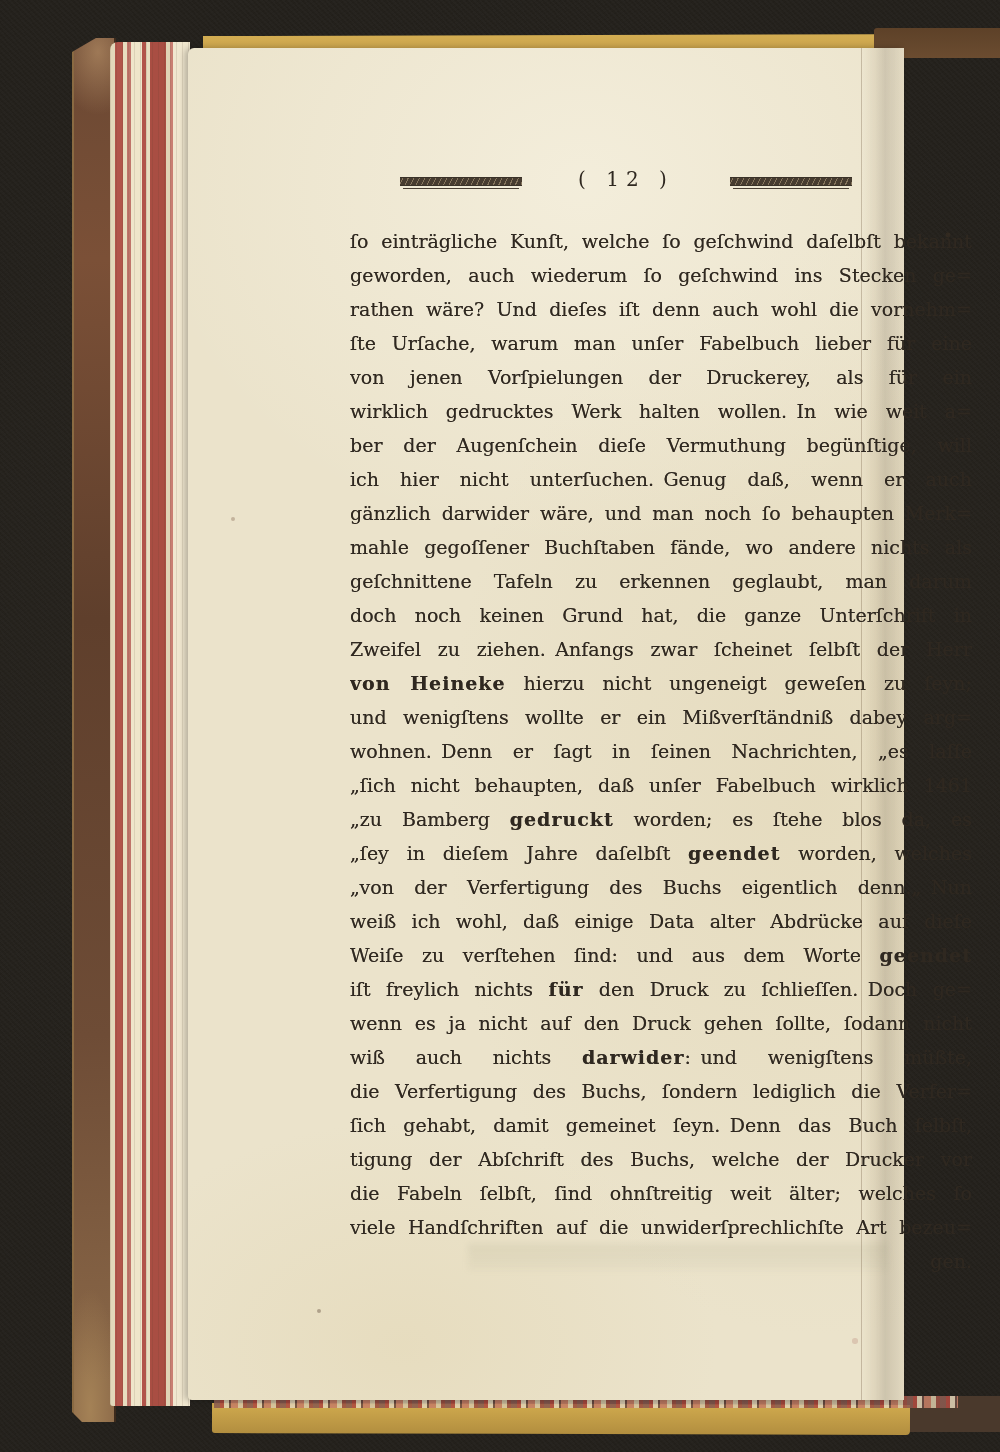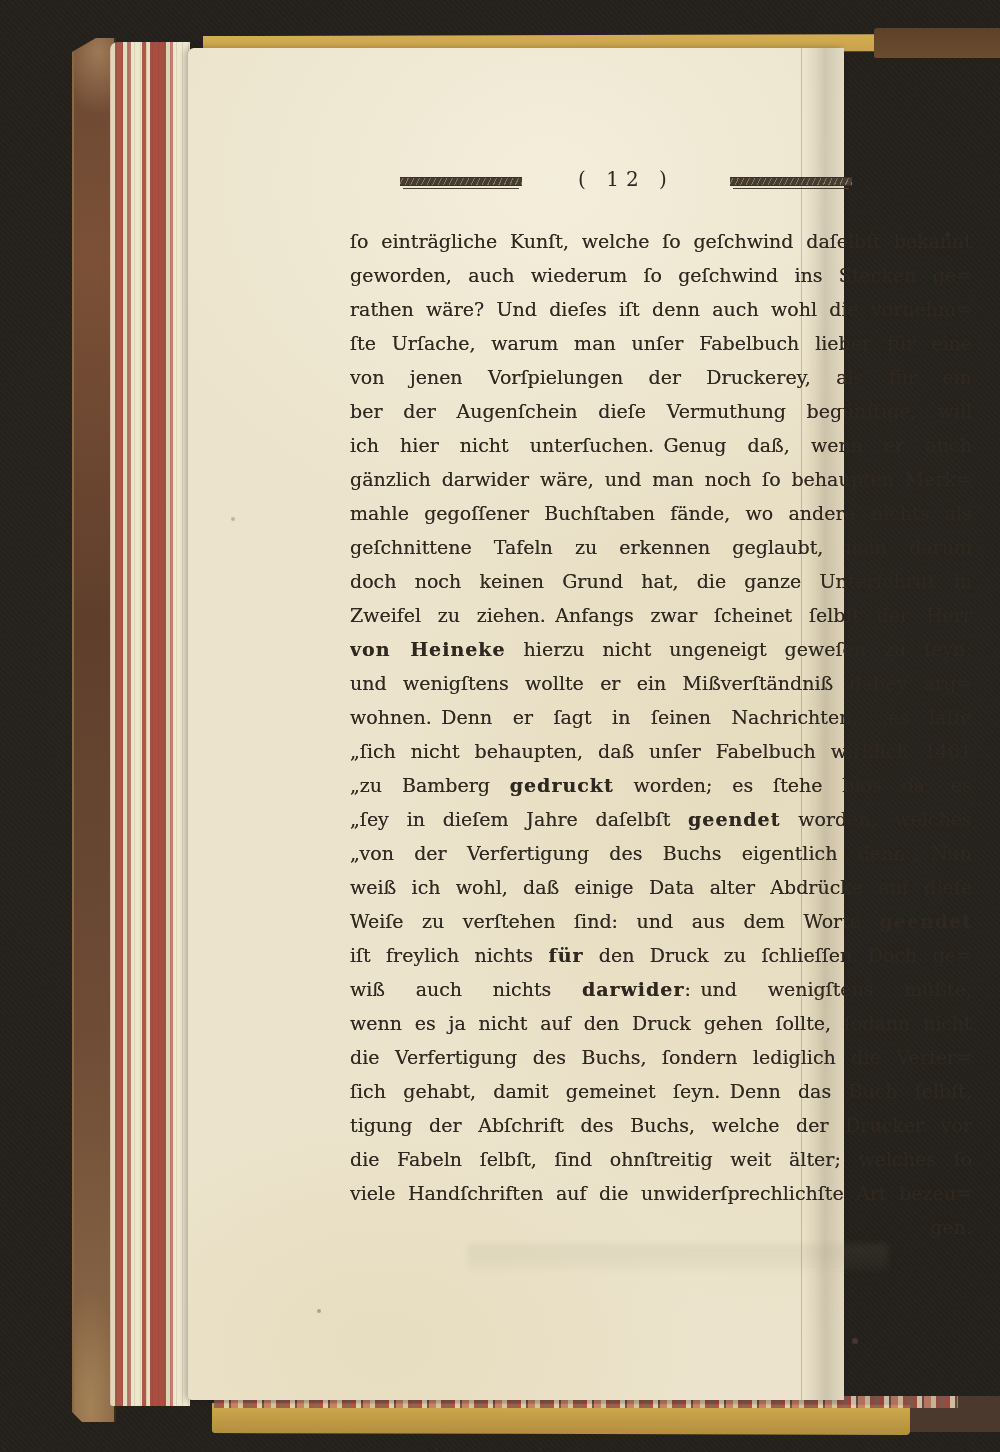--- a/index.html
+++ b/index.html
@@ -58,21 +58,21 @@
     background:
       repeating-linear-gradient(90deg, rgba(80,60,40,.12) 0 1px, transparent 1px 6px),
       linear-gradient(90deg,
         #e2d7ba 0 5px,#b1544a 5px 13px,#e8ddc0 13px 17px,#c0746a 17px 21px,
         #efe5ca 21px 32px,#b1544a 32px 36px,#e8ddc0 36px 40px,#a94e43 40px 56px,
         #e0d4b6 56px 60px,#c97f72 60px 63px,#f0e7cf 63px 80px);
     border-radius:8px 0 0 3px;
   }
   
   .page{
-    position:absolute;left:188px;top:48px;width:656px;height:1352px;
+    position:absolute;left:188px;top:48px;width:716px;height:1352px;
     background:
       radial-gradient(ellipse 620px 520px at 55% 10%, rgba(250,246,232,.55), transparent 70%),
       radial-gradient(ellipse 520px 760px at 88% 55%, rgba(214,199,158,.28), transparent 72%),
       radial-gradient(ellipse 420px 300px at 30% 96%, rgba(222,208,168,.35), transparent 75%),
       var(--paper,#ebe3cb);
     border-radius:6px 0 0 4px;
     box-shadow:-3px 0 6px rgba(0,0,0,.25);
   }
   
   .gutter-shade{
@@ -148,39 +148,40 @@
       <div class="page-number">( 12 )</div>
       <div class="deco-rule"></div>
     </div>
 
     <div class="text-block">
         <div class="line"><span>ſo einträgliche Kunſt, welche ſo geſchwind daſelbſt bekannt</span></div>
         <div class="line"><span>geworden, auch wiederum ſo geſchwind ins Stecken ge=</span></div>
         <div class="line"><span>rathen wäre? Und dieſes iſt denn auch wohl die vornehm=</span></div>
         <div class="line"><span>ſte Urſache, warum man unſer Fabelbuch lieber für eine</span></div>
         <div class="line"><span>von jenen Vorſpielungen der Druckerey, als für ein</span></div>
+        <div class="line"><span>wirklich gedrucktes Werk halten wollen. In wie weit a=</span></div>
         <div class="line"><span>ber der Augenſchein dieſe Vermuthung begünſtige, will</span></div>
         <div class="line"><span>ich hier nicht unterſuchen. Genug daß, wenn er auch</span></div>
         <div class="line"><span>gänzlich darwider wäre, und man noch ſo behaupten Merk=</span></div>
         <div class="line"><span>mahle gegoſſener Buchſtaben fände, wo andere nichts als</span></div>
         <div class="line"><span>geſchnittene Tafeln zu erkennen geglaubt, man darum</span></div>
         <div class="line"><span>doch noch keinen Grund hat, die ganze Unterſchrift in</span></div>
         <div class="line"><span>Zweifel zu ziehen. Anfangs zwar ſcheinet ſelbſt der Herr</span></div>
         <div class="line"><span class="emph">von Heineke</span><span> hierzu nicht ungeneigt geweſen zu ſeyn;</span></div>
         <div class="line"><span>und wenigſtens wollte er ein Mißverſtändniß dabey arg=</span></div>
         <div class="line"><span>wohnen. Denn er ſagt in ſeinen Nachrichten, „es laſſe</span></div>
         <div class="line"><span>„ſich nicht behaupten, daß unſer Fabelbuch wirklich 1461</span></div>
         <div class="line"><span>„zu Bamberg </span><span class="emph">gedruckt</span><span> worden; es ſtehe blos da, es</span></div>
         <div class="line"><span>„ſey in dieſem Jahre daſelbſt </span><span class="emph">geendet</span><span> worden, welches</span></div>
         <div class="line"><span>„von der Verfertigung des Buchs eigentlich denn.„ Nun</span></div>
         <div class="line"><span>weiß ich wohl, daß einige Data alter Abdrücke auf dieſe</span></div>
         <div class="line"><span>Weiſe zu verſtehen ſind: und aus dem Worte </span><span class="emph">geendet</span></div>
         <div class="line"><span>iſt freylich nichts </span><span class="emph">für</span><span> den Druck zu ſchlieſſen. Doch ge=</span></div>
+        <div class="line"><span>wenn es ja nicht auf den Druck gehen ſollte, ſodann nicht</span></div>
         <div class="line"><span>wiß auch nichts </span><span class="emph">darwider</span><span>: und wenigſtens müßte,</span></div>
-        <div class="line"><span>wenn es ja nicht auf den Druck gehen ſollte, ſodann nicht</span></div>
         <div class="line"><span>die Verfertigung des Buchs, ſondern lediglich die Verfer=</span></div>
         <div class="line"><span>ſich gehabt, damit gemeinet ſeyn. Denn das Buch ſelbſt,</span></div>
         <div class="line"><span>tigung der Abſchrift des Buchs, welche der Drucker vor</span></div>
         <div class="line"><span>die Fabeln ſelbſt, ſind ohnſtreitig weit älter; welches ſo</span></div>
         <div class="line"><span>viele Handſchriften auf die unwiderſprechlichſte Art bezeu=</span></div>
         <div class="line right">gen.</div>
       </div>
   </div>
 </div>
 

